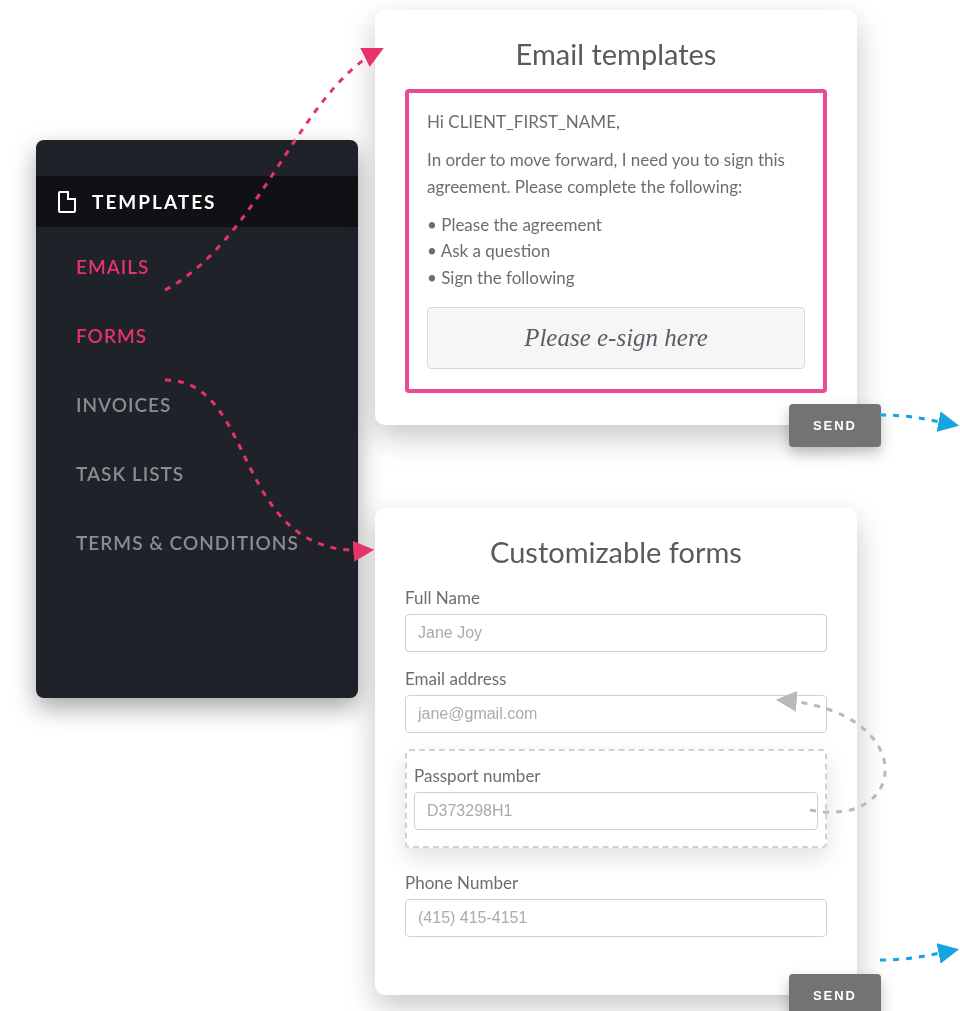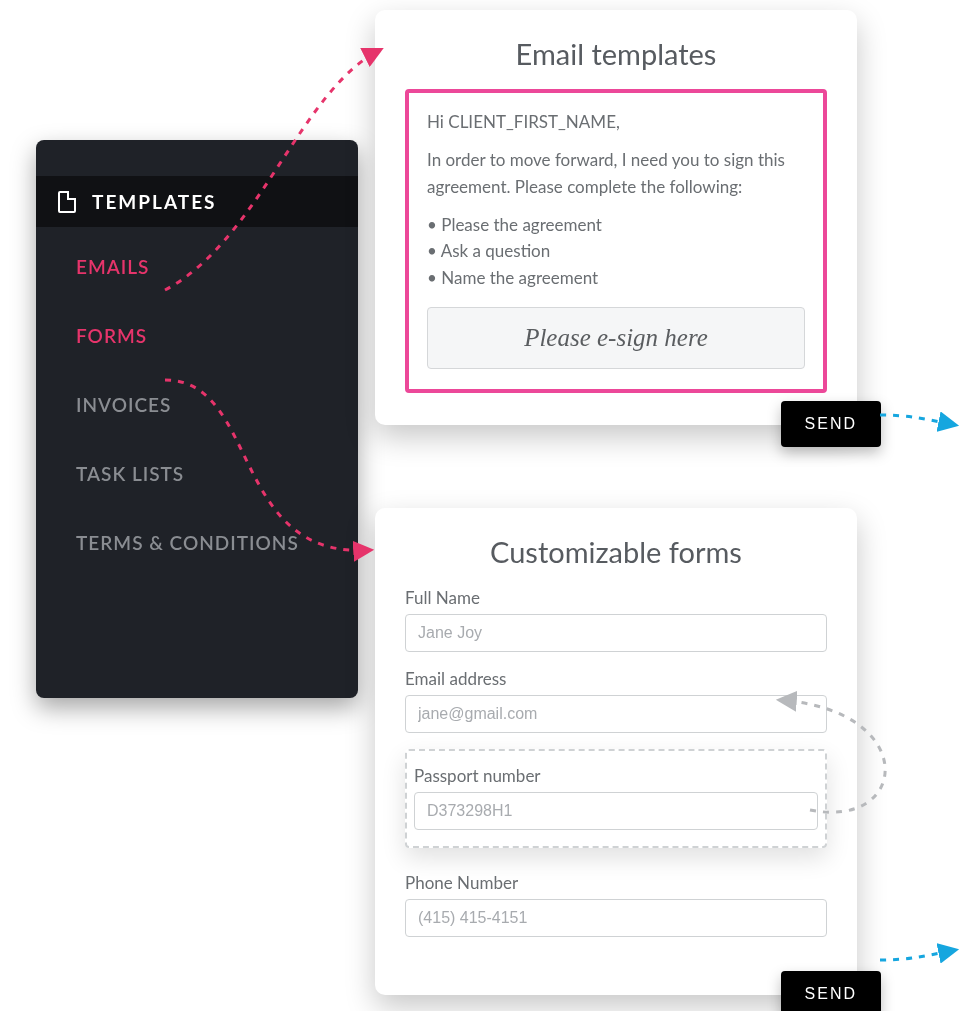--- a/index.html
+++ b/index.html
@@ -103,25 +103,25 @@
     font-family: "Brush Script MT", "Segoe Script", cursive;
     font-style: italic;
     font-size: 25px;
     color: #5a5d60;
   }
 
   .send-btn {
     position: absolute;
     right: -24px;
     bottom: -22px;
-    background: #000000;
+    background: #737373;
     color: #fff;
-    font-weight: 400;
+    font-weight: 700;
     letter-spacing: 2px;
-    font-size: 16px;
+    font-size: 13px;
     padding: 14px 24px;
     border: none;
     border-radius: 4px;
     cursor: pointer;
     box-shadow: 0 6px 14px rgba(0,0,0,.25);
   }
 
   
   .field { margin-bottom: 16px; }
   .field label {
@@ -187,21 +187,21 @@
 </nav>
 
 <section class="card email-card">
   <h2>Email templates</h2>
   <div class="email-body">
     <p>Hi CLIENT_FIRST_NAME,</p>
     <p>In order to move forward, I need you to sign this agreement. Please complete the following:</p>
     <ul>
       <li>Please the agreement</li>
       <li>Ask a question</li>
-      <li>Name the agreement</li>
+      <li>Sign the following</li>
     </ul>
     <div class="esign">
       <span>Please e-sign here</span>
     </div>
   </div>
   <button class="send-btn">SEND</button>
 </section>
 
 <section class="card forms-card">
   <h2>Customizable forms</h2>

